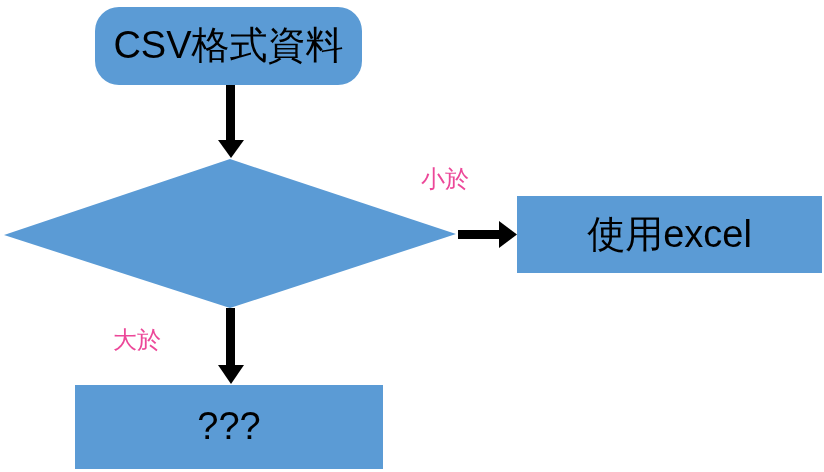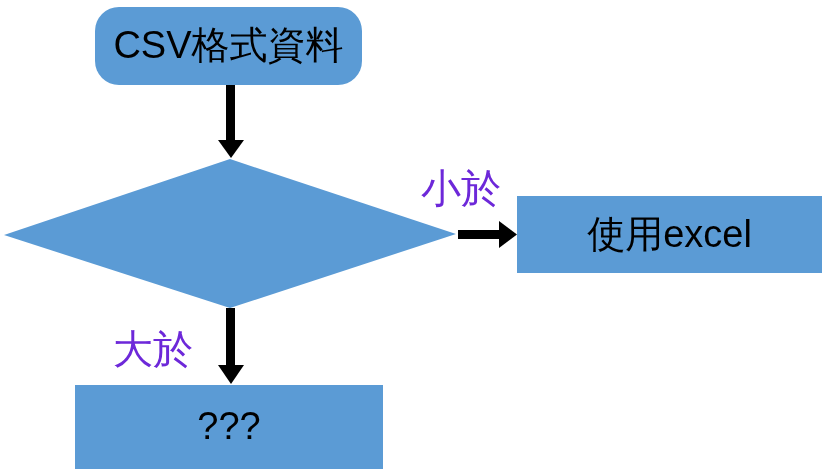--- a/index.html
+++ b/index.html
@@ -46,23 +46,23 @@
     position: absolute;
     left: 30px; top: 184px;
     width: 400px;
     text-align: center;
     font-size: 36px;
     line-height: 46px;
   }
   .diamond-label span { display: block; }
   .edge-label {
     position: absolute;
-    font-size: 40px;
+    font-size: 24px;
     line-height: 1.1;
-    color: #6d28d9;
+    color: #ec4899;
     white-space: nowrap;
   }
   .edge-label-less { left: 421px; top: 166px; }
   .edge-label-greater { left: 113px; top: 318px; margin-top: 9px; }
 </style>
 </head>
 <body>
 
 <div class="canvas">
 

